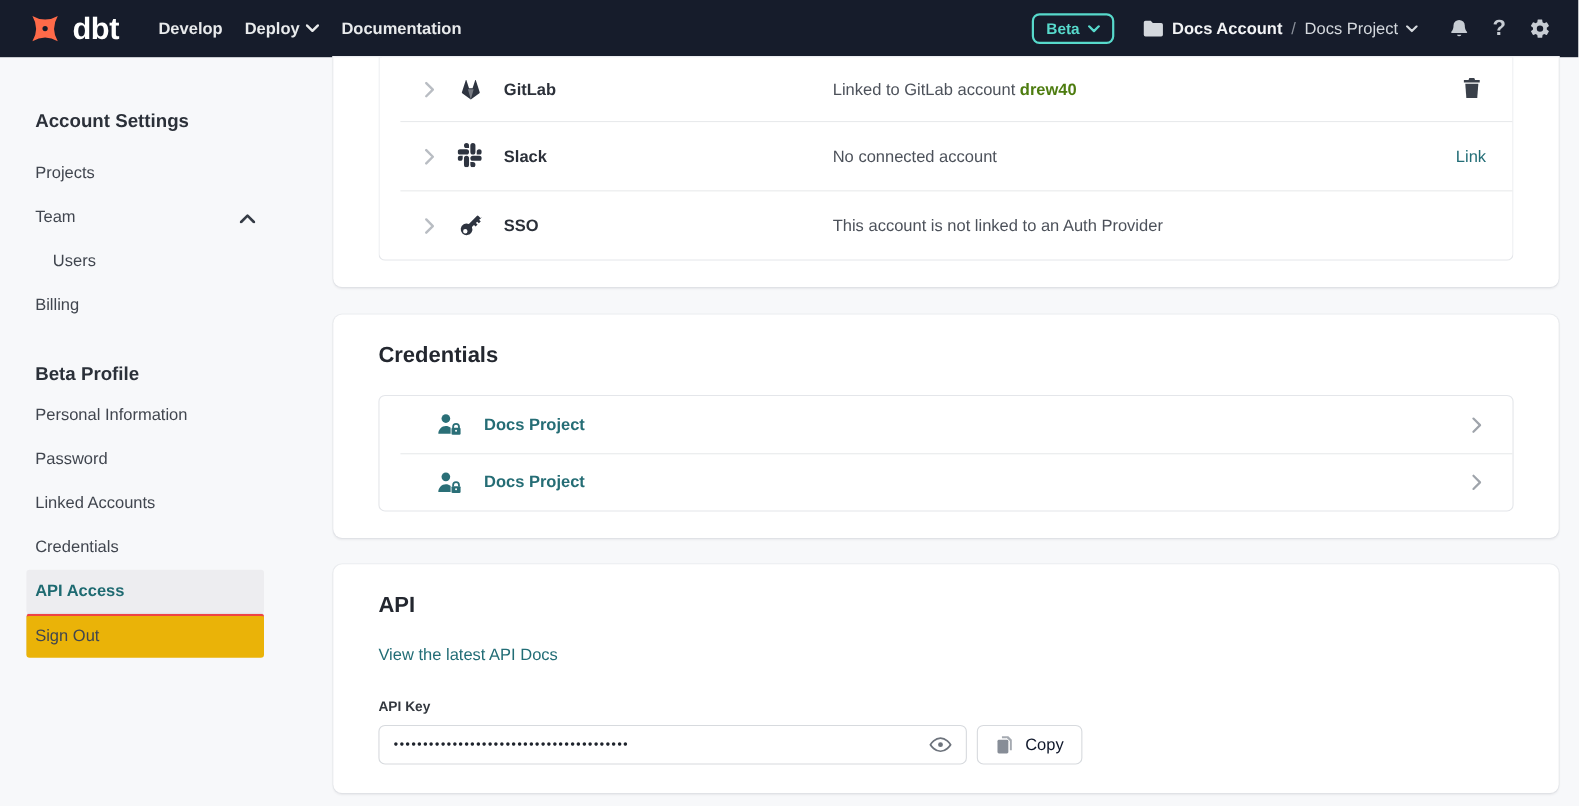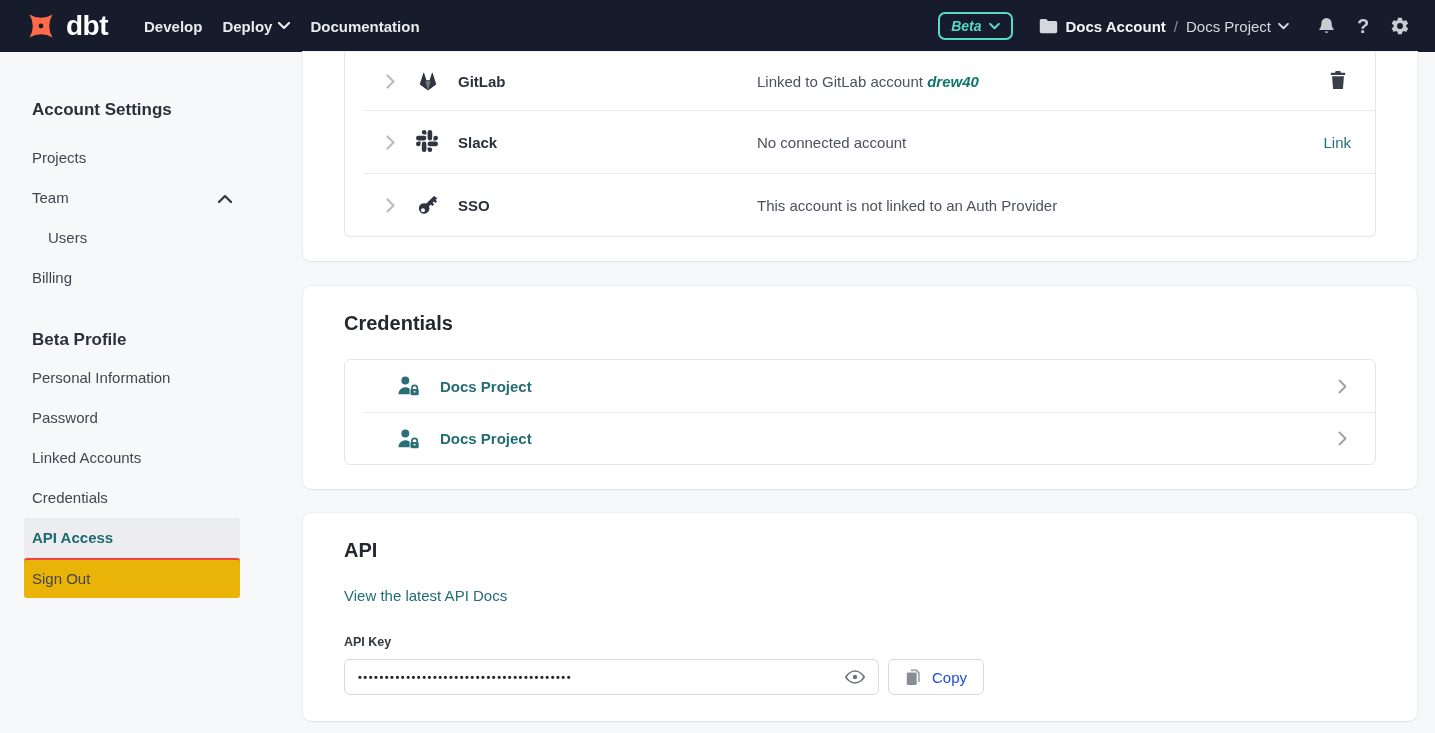--- a/index.html
+++ b/index.html
@@ -6,21 +6,21 @@
   html,body { width:1435px; height:733px; overflow:hidden; }
   body { font-family:"Liberation Sans", sans-serif; background:#f7f8fa; color:#2b3039; }
 
   
   .navbar { height:52px; background:#161c2b; display:flex; align-items:center; padding:0 24px; }
   .brand { display:flex; align-items:center; gap:8px; margin-right:36px; cursor:pointer; }
   .brand-text { color:#fff; font-size:28px; font-weight:700; letter-spacing:-0.5px; }
   .nav-items { display:flex; gap:20px; }
   .nav-item { color:#e8eaec; font-size:15px; font-weight:600; display:flex; align-items:center; gap:6px; cursor:pointer; }
   .nav-right { margin-left:auto; display:flex; align-items:center; }
-  .beta-btn { border:2px solid #57d9cb; color:#57d9cb; border-radius:7px; padding:4px 11px; font-size:14px; font-weight:700; display:flex; align-items:center; gap:7px; cursor:pointer; background:transparent;font-style:italic; }
+  .beta-btn { border:2px solid #57d9cb; color:#57d9cb; border-radius:7px; padding:4px 11px; font-size:14px; font-weight:700; display:flex; align-items:center; gap:7px; cursor:pointer; background:transparent; }
   .breadcrumb { display:flex; align-items:center; gap:8px; margin-left:26px; margin-right:26px; }
   .crumb-account { color:#f2f3f5; font-size:15px; font-weight:700; cursor:pointer; }
   .crumb-sep { color:#8a909a; font-size:15px; }
   .crumb-project { color:#d5d9de; font-size:15px; display:flex; align-items:center; gap:7px; cursor:pointer; }
   .nav-icons { display:flex; align-items:center; gap:15px; }
   .nav-icon { width:22px; height:22px; display:flex; align-items:center; justify-content:center; color:#c7ccd3; cursor:pointer; }
   .q-icon { font-size:20px; font-weight:700; color:#c7ccd3; font-family:"Liberation Sans",sans-serif; }
 
   
   .shell { display:flex; height:681px; }
@@ -42,41 +42,41 @@
   .card.cut-top { border-radius:0 0 8px 8px; }
   .inner-list { margin:0 41px; border:1px solid #e4e6ea; border-top:none; border-radius:0 0 6px 6px;padding-left:19px; }
   .inner-list.full { border-top:1px solid #e4e6ea; border-radius:6px; }
 
   .acct-row { position:relative; height:63px; display:flex; align-items:center; border-top:1px solid #e8eaec; }
   .acct-row.first { height:58px; border-top:none; }
   .acct-row .chev { margin-left:22px; color:#b9bdc3; }
   .acct-row .svc-icon { margin-left:21px; width:24px; height:24px; color:#2e3440; }
   .acct-row .svc-name { margin-left:18px; font-size:15px; font-weight:700; color:#2b3039; }
   .acct-row .status { position:absolute; left:393px; font-size:15px; color:#4c515a; }
-  .acct-row .status b { font-weight:700; color:#0f766e;font-style:italic; }
+  .acct-row .status b { font-weight:700; color:#4d7c0f; }
   .acct-row .row-action { position:absolute; right:24px; display:flex; align-items:center; }
   .trash-btn { width:22px; height:22px; color:#3a404a; cursor:pointer; }
   .link-action { font-size:15px; color:#226d76; cursor:pointer; }
 
   .section-title { font-size:20px; font-weight:600; color:#23272f; height:26px; line-height:26px; }
   .card-pad { padding:24px 41px; }
 
   .cred-row { position:relative; height:52px; display:flex; align-items:center; border-top:1px solid #e8eaec; cursor:pointer; }
   .cred-row.first { border-top:none; }
   .cred-row .cred-icon { margin-left:33px; width:24px; height:22px; color:#2a6f77; }
   .cred-row .cred-name { margin-left:19px; font-size:15px; font-weight:700; color:#256d75; }
   .cred-row .chev-r { position:absolute; right:28px; color:#9fa4ab; }
 
   .api-link { display:inline-block; margin-top:24px; font-size:15px; color:#226d76; cursor:pointer; }
   .field-label { margin-top:30px; font-size:12.5px; font-weight:700; color:#33383f; height:14px; line-height:14px; }
   .key-row { margin-top:10px; display:flex; align-items:center; gap:9px; }
   .key-input { position:relative; width:535px; height:36px; border:1px solid #d7dade; border-radius:6px; background:#fff; display:flex; align-items:center; }
   .key-dots { margin-left:13px; font-size:11px; letter-spacing:1.5px; color:#1e232c; font-weight:700; line-height:36px; overflow:hidden; white-space:nowrap; width:480px; }
   .eye-btn { position:absolute; right:12px; width:22px; height:22px; color:#6d737c; cursor:pointer; }
-  .copy-btn { height:36px; padding:0 16px; background:#fff; border:1px solid #d7dade; border-radius:6px; display:flex; align-items:center; gap:9px; font-size:15px; color:#1d4ed8; cursor:pointer; font-family:"Liberation Sans",sans-serif; }
+  .copy-btn { height:36px; padding:0 16px; background:#fff; border:1px solid #d7dade; border-radius:6px; display:flex; align-items:center; gap:9px; font-size:15px; color:#0f172a; cursor:pointer; font-family:"Liberation Sans",sans-serif; }
   .copy-btn .cp-icon { width:18px; height:18px; color:#878d97; }
 
   svg { display:block; }
 </style>
 </head>
 <body>
 
 <div class="navbar">
   <div class="brand">
     <svg width="34" height="34" viewBox="0 0 100 100">

